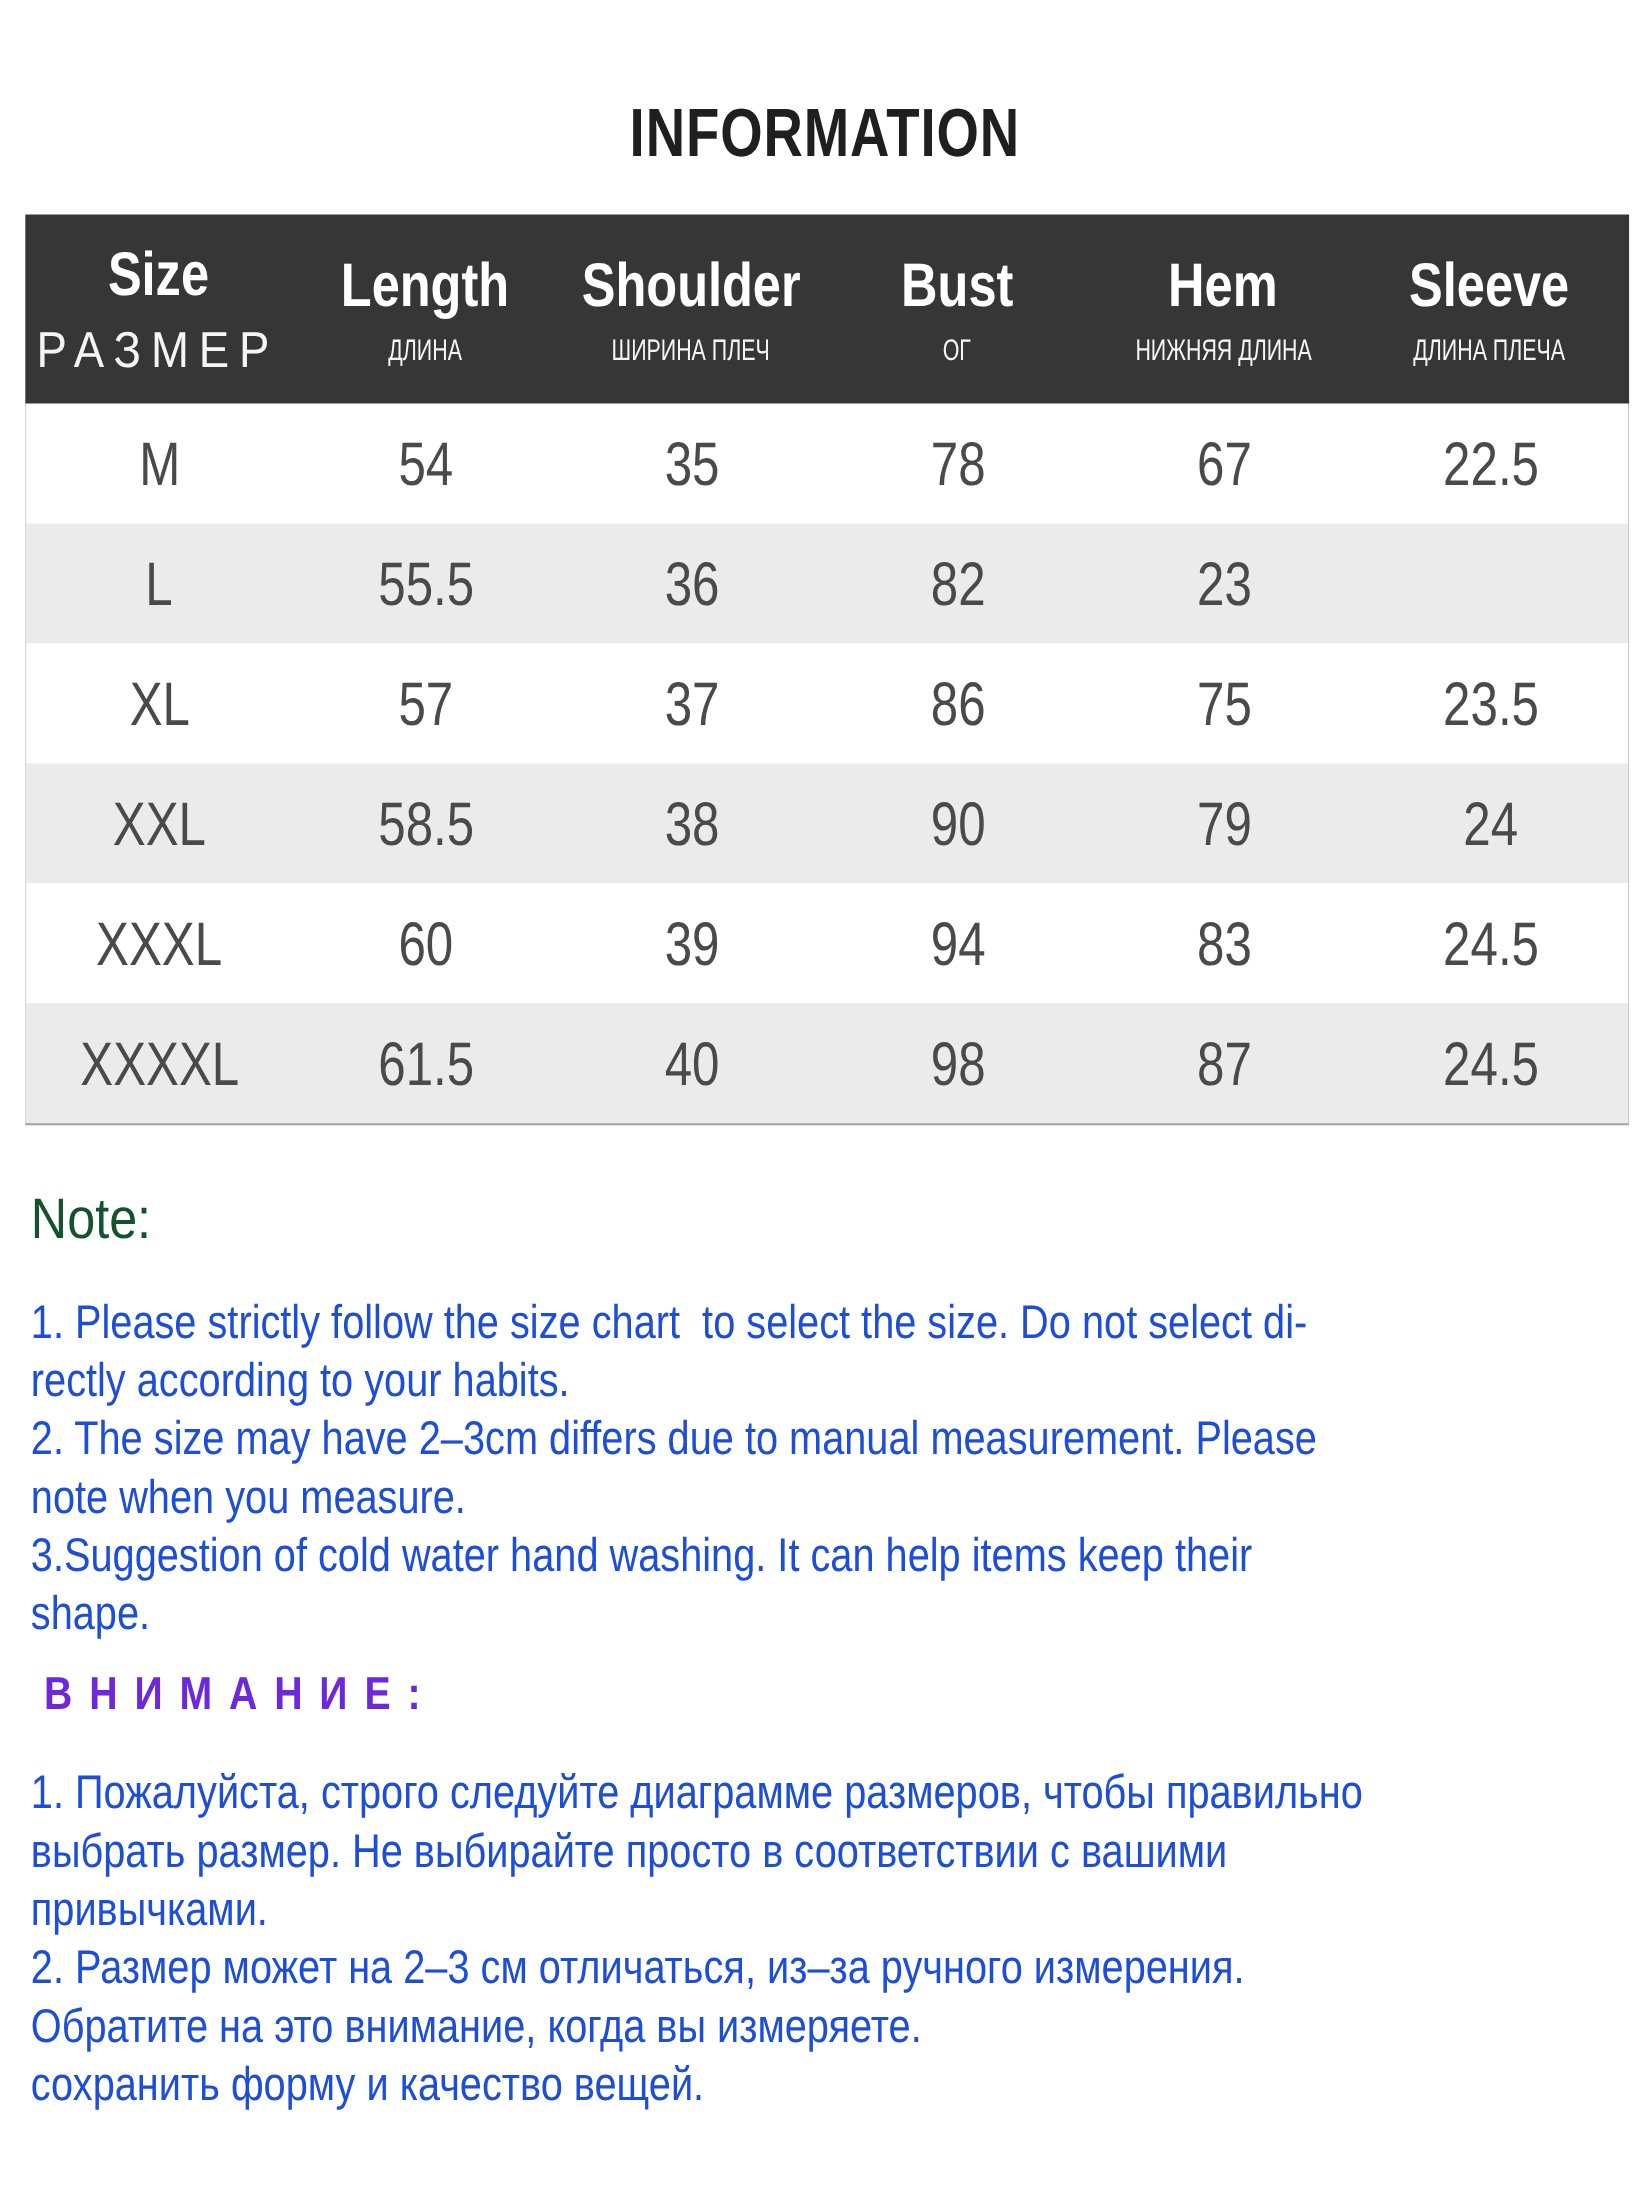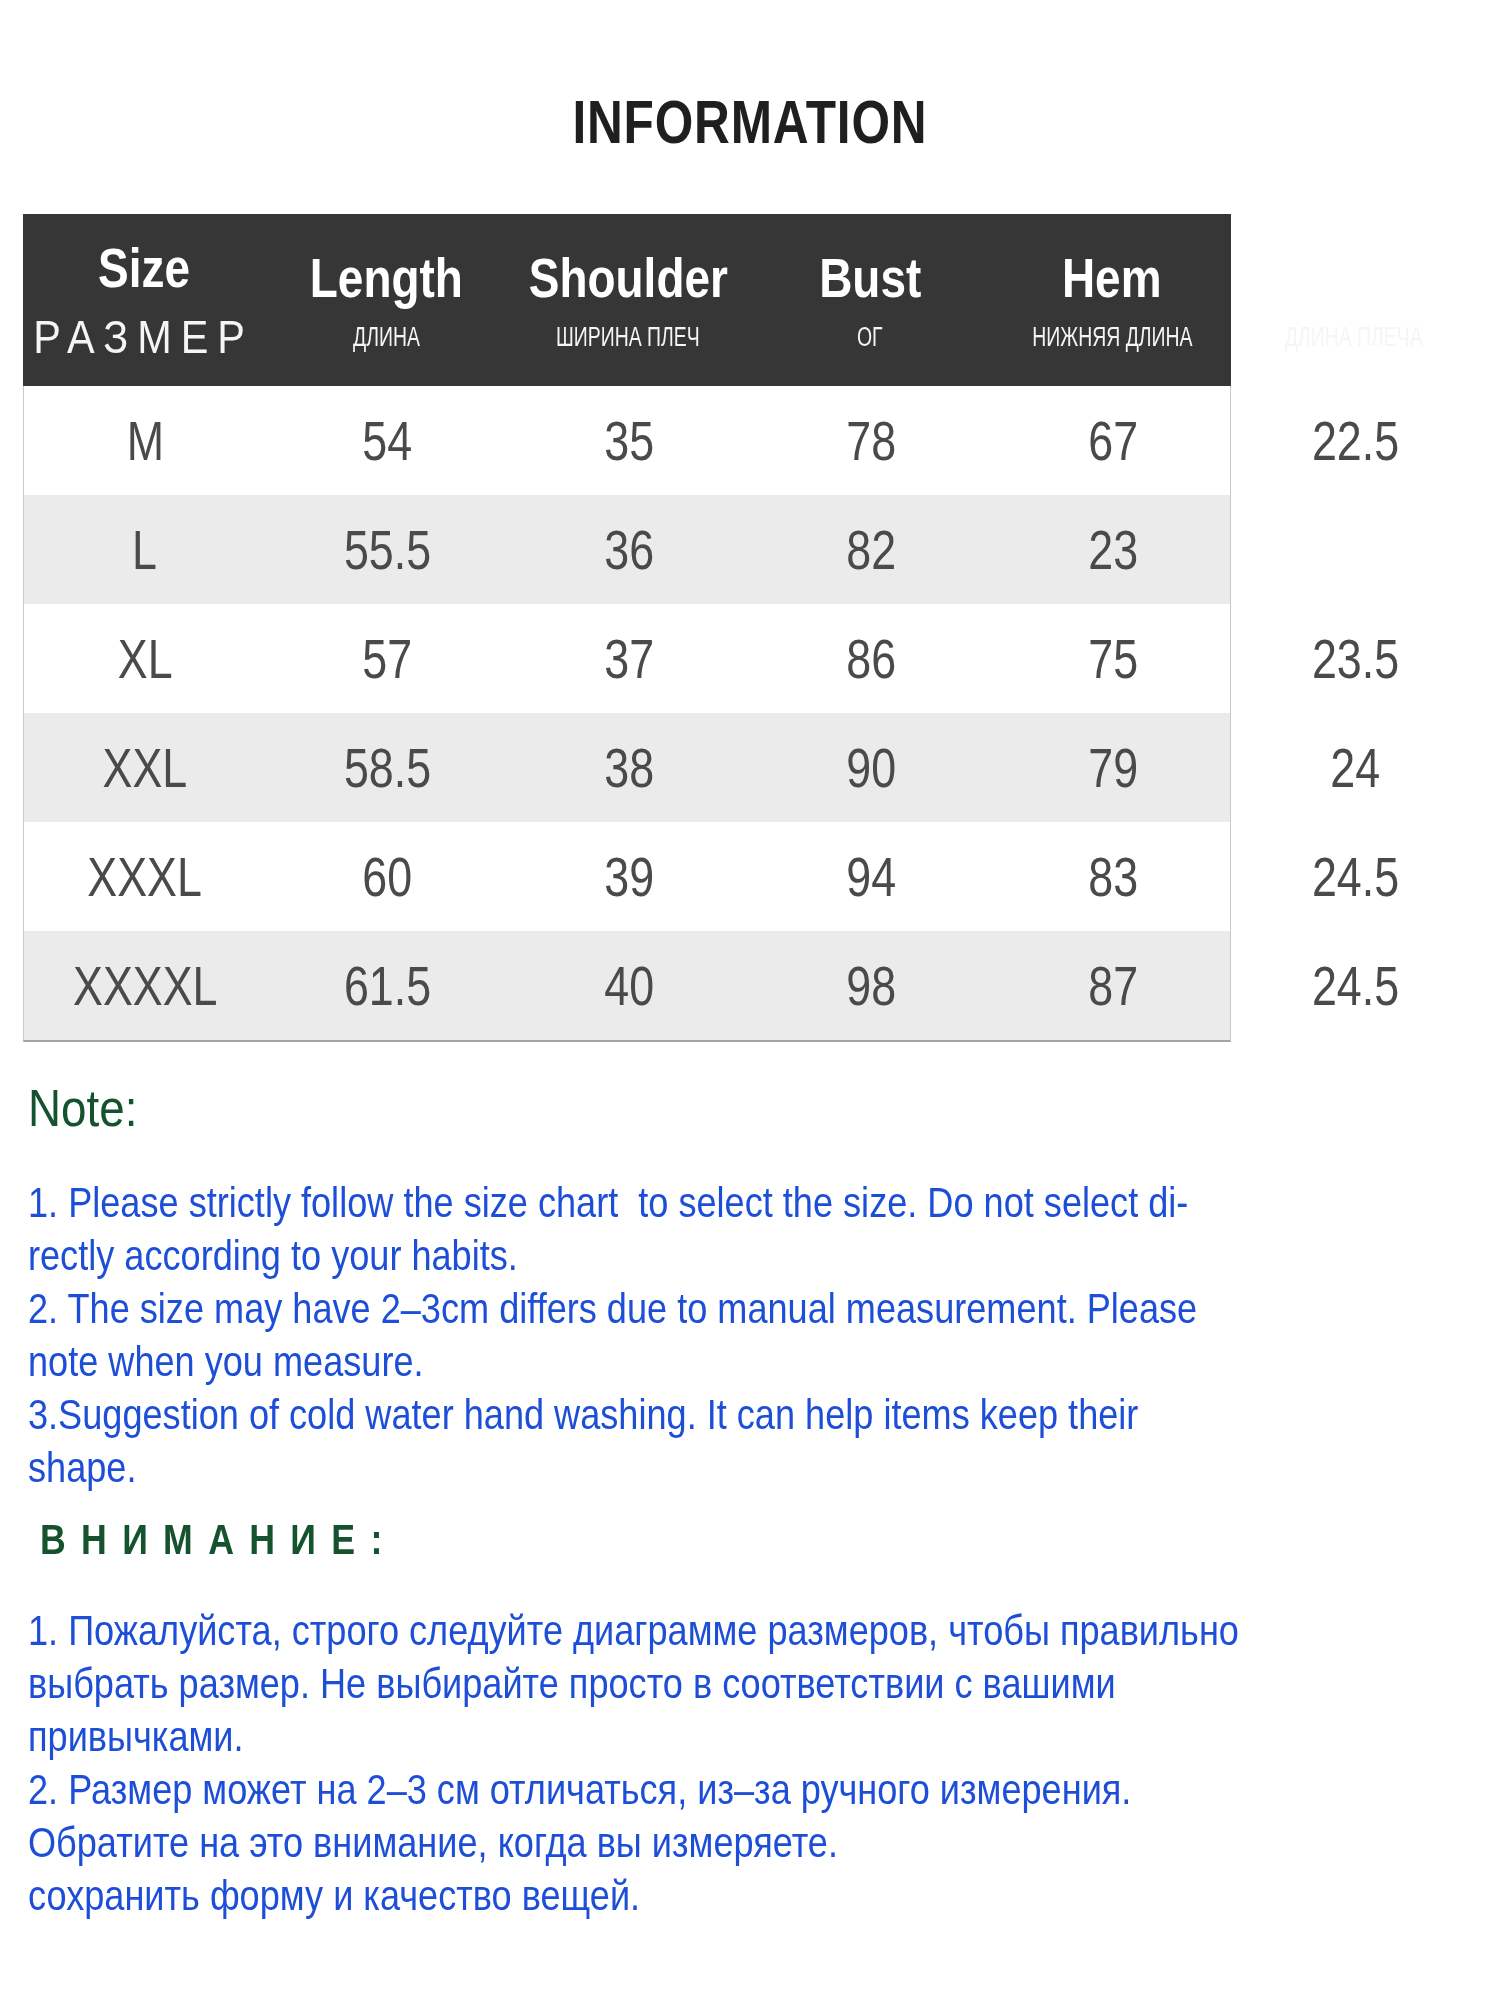--- a/index.html
+++ b/index.html
@@ -9,21 +9,21 @@
   }
   .cx{display:inline-block;transform:scaleX(var(--sx,.82));white-space:pre;}
   .cx.left{transform-origin:left center;}
 
   
   .title{position:absolute;top:86px;left:0;right:0;text-align:center;
     font-size:62px;font-weight:700;color:#1f1f1f;letter-spacing:1px;}
   .title .cx{--sx:.8;}
 
   
-  .size-table{position:absolute;left:23px;top:214px;width:1208px;}
+  .size-table{position:absolute;left:23px;top:195px;width:1458px;}
   .thead{
     display:grid;grid-template-columns:repeat(6,242px);
     background:#363636;height:172px;align-items:center;
   }
   .th{display:flex;flex-direction:column;align-items:center;justify-content:center;gap:18px;}
   .th .en{font-size:56px;font-weight:700;color:#ffffff;line-height:1;}
   .th .en .cx{--sx:.82;}
   .th .ru{font-size:27px;font-weight:400;color:#f5f5f5;line-height:1;}
   .th .ru .cx{--sx:.72;}
   .th:nth-child(1) .ru{font-size:46px;letter-spacing:10px;}
@@ -36,21 +36,21 @@
   .td .cx{--sx:.8;}
 
   
   .note-head{position:absolute;left:28px;top:1078px;font-size:52px;font-weight:400;color:#14532d;}
   .note-head .cx{--sx:.88;}
   .para{position:absolute;left:28px;width:1460px;color:#1d4ed8;}
   .para .line{height:53px;font-size:43px;line-height:53px;white-space:nowrap;}
   .para .line .cx{--sx:.84;}
   .para-en{top:1176px;}
   .attention-head{position:absolute;left:40px;top:1516px;font-size:42px;font-weight:700;
-    letter-spacing:18px;color:#14532d;}
+    letter-spacing:18px;color:#6d28d9;}
   .attention-head .cx{--sx:.85;}
   .para-ru{top:1604px;}
 </style>
 </head>
 <body>
 
 <div class="page">
 
   <div class="title"><span class="cx">INFORMATION</span></div>
 

